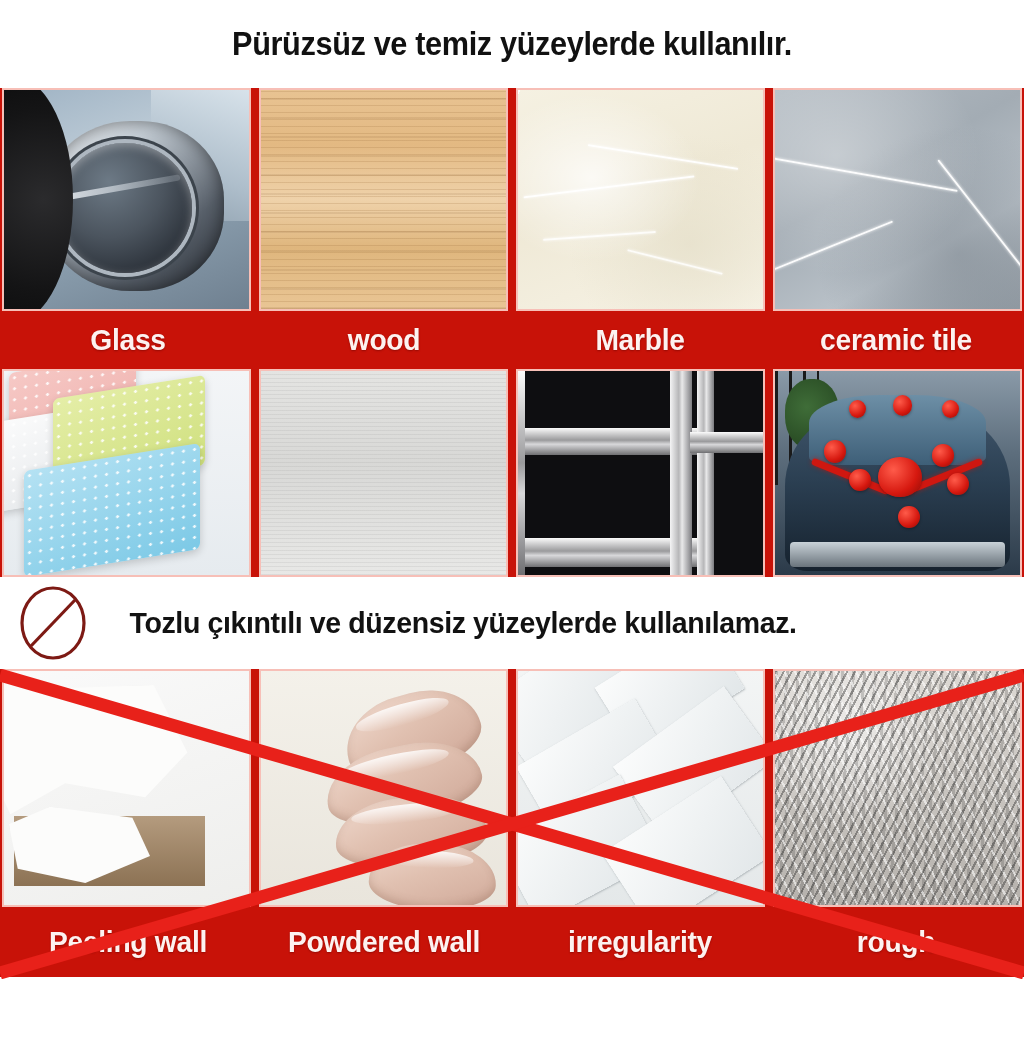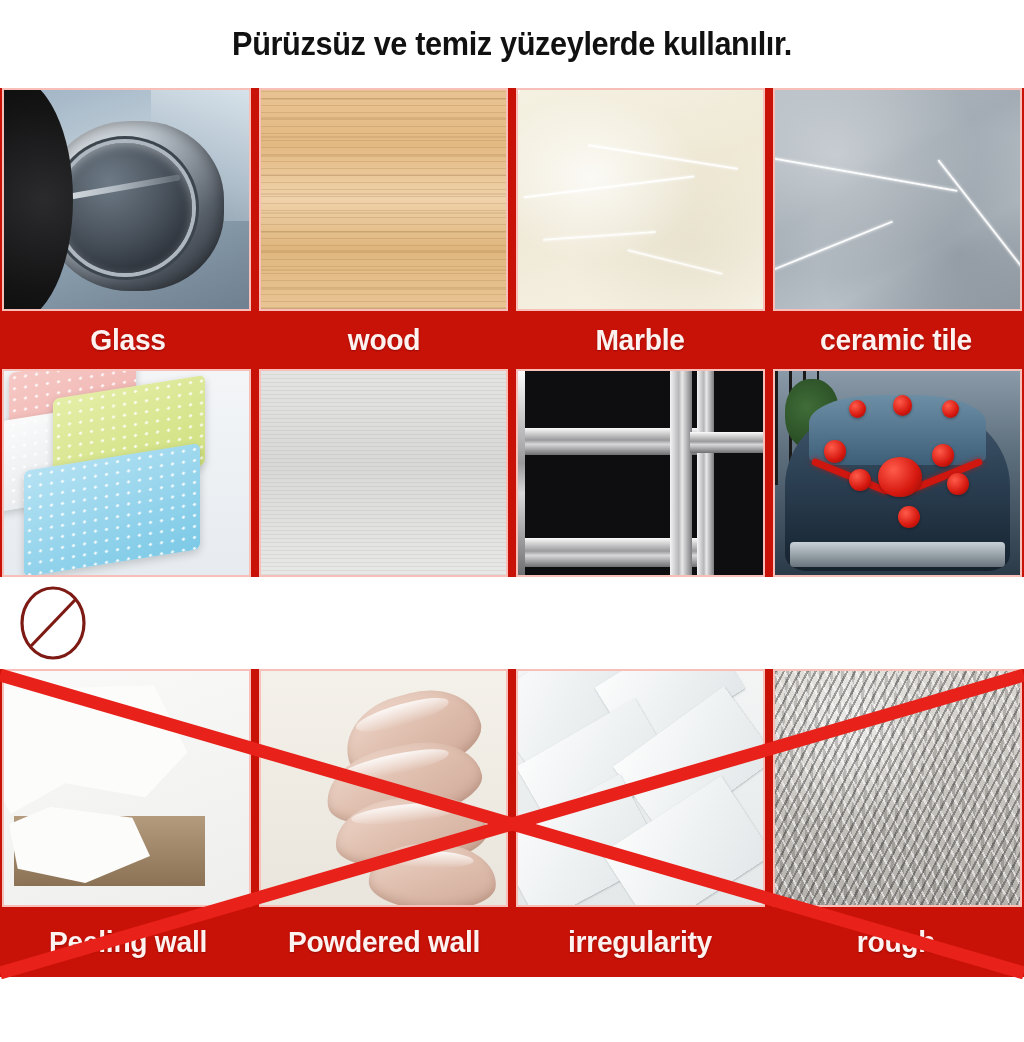--- a/index.html
+++ b/index.html
@@ -339,20 +339,23 @@
       </div>
     </div>
 
   </div>
 
   <div class="warn-band">
     <svg class="no-icon" viewBox="0 0 74 80">
       <ellipse cx="37" cy="40" rx="31" ry="35" fill="none" stroke="#7d1a14" stroke-width="3.2"></ellipse>
       <line x1="15" y1="63" x2="59" y2="17" stroke="#7d1a14" stroke-width="3.2"></line>
     </svg>
+    <div class="warn-box">
+      <div class="warn-text">Tozlu çıkıntılı ve düzensiz yüzeylerde kullanılamaz.</div>
+    </div>
   </div>
 
   <div class="forbidden-section">
 
     <div class="grid-row">
 
       <div class="cell">
         <div class="art art-peel">
           <div class="peel-under" style="left:4%;top:62%;width:78%;height:30%;"></div>
           <div class="peel-flake" style="left:-6%;top:6%;width:86%;height:60%;

